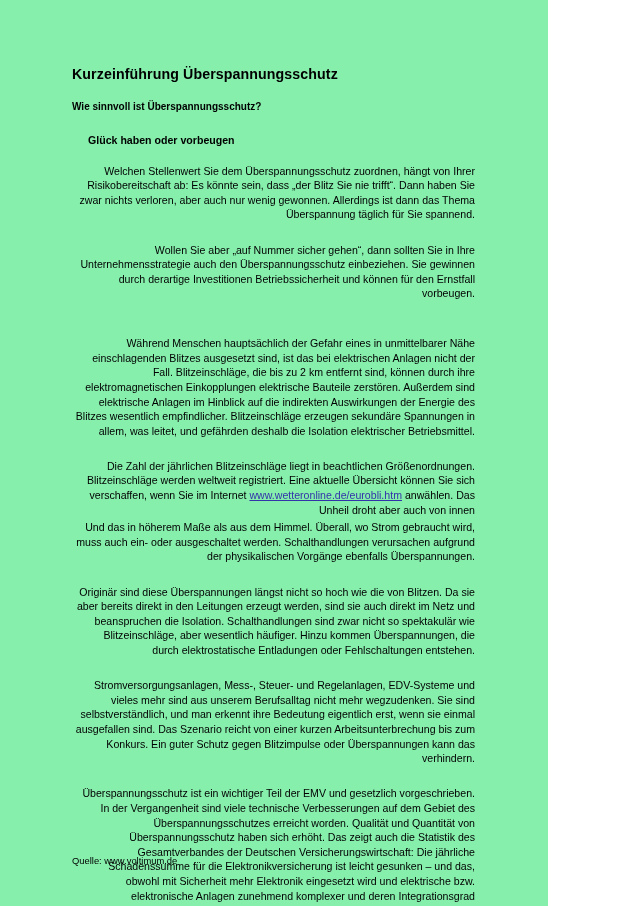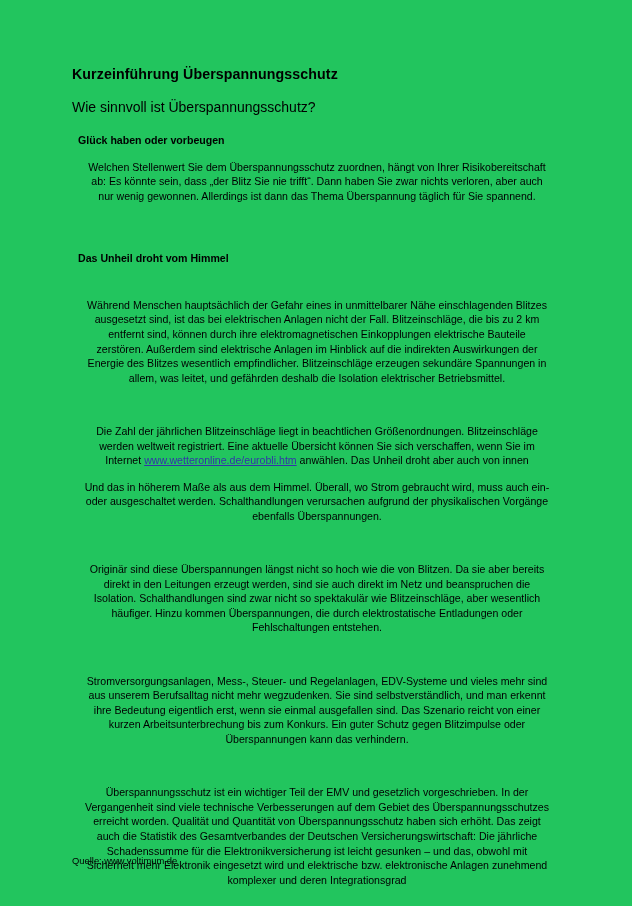--- a/index.html
+++ b/index.html
@@ -9,51 +9,51 @@
   }
   body {
     width: 640px;
     height: 906px;
     font-family: "Liberation Sans", sans-serif;
     color: #000000;
     -webkit-font-smoothing: antialiased;
   }
   .page {
     position: relative;
-    width: 632px;
+    width: 548px;
     height: 906px;
-    background: #22c55e;
+    background: #86efac;
     box-sizing: border-box;
     padding: 66px 70px 12px 72px;
   }
   .doc-title {
     font-size: 14.2px;
     font-weight: bold;
     line-height: 17px;
     letter-spacing: 0.1px;
     margin: 0 0 17px 0;
   }
   .lede {
-    font-size: 14px;
-    font-weight: normal;
+    font-size: 10px;
+    font-weight: bold;
     line-height: 14px;
     margin: 6px 0 19px 0;
   }
   .sec-heading {
     font-size: 10.6px;
     font-weight: bold;
     line-height: 14.6px;
-    margin: 6px;
+    margin: 16px;
   }
   p.body {
     font-size: 10.6px;
     font-weight: normal;
     line-height: 14.6px;
-    margin: 12px;
-    text-align: center;
+    margin: 3px;
+    text-align: right;
   }
   .gap {
     height: 14.6px;
   }
   .inline-link {
     color: #3333aa;
     text-decoration: underline;
   }
   .inline-bold {
     font-weight: normal;
@@ -75,24 +75,24 @@
 
   <h1 class="doc-title">Kurzeinführung Überspannungsschutz</h1>
 
   <div class="lede">Wie sinnvoll ist Überspannungsschutz?</div>
 
   <h2 class="sec-heading">Glück haben oder vorbeugen</h2>
   <p class="body">Welchen Stellenwert Sie dem Überspannungsschutz zuordnen, hängt von Ihrer Risikobereitschaft ab: Es könnte sein, dass „der Blitz Sie nie trifft“. Dann haben Sie zwar nichts verloren, aber auch nur wenig gewonnen. Allerdings ist dann das Thema Überspannung täglich für Sie spannend.</p>
 
   <div class="gap"></div>
 
+  <p class="body">Wollen Sie aber „auf Nummer sicher gehen“, dann sollten Sie in Ihre Unternehmensstrategie auch den Überspannungsschutz einbeziehen. Sie gewinnen durch derartige Investitionen Betriebssicherheit und können für den Ernstfall vorbeugen.</p>
 
   <div class="gap"></div>
 
-  <h2 class="sec-heading">Das Unheil droht vom Himmel</h2>
 
   <div class="gap"></div>
 
   <p class="body">Während Menschen hauptsächlich der Gefahr eines in unmittelbarer Nähe einschlagenden Blitzes ausgesetzt sind, ist das bei elektrischen Anlagen nicht der Fall. Blitzeinschläge, die bis zu 2 km entfernt sind, können durch ihre elektromagnetischen Einkopplungen elektrische Bauteile zerstören. Außerdem sind elektrische Anlagen im Hinblick auf die indirekten Auswirkungen der Energie des Blitzes wesentlich empfindlicher. Blitzeinschläge erzeugen sekundäre Spannungen in allem, was leitet, und gefährden deshalb die Isolation elektrischer Betriebsmittel.</p>
 
   <div class="gap"></div>
 
   <p class="body"><span>Die Zahl der jährlichen Blitzeinschläge liegt in beachtlichen Größenordnungen. Blitzeinschläge werden weltweit registriert. Eine aktuelle Übersicht können Sie sich verschaffen, wenn Sie im Internet </span><a class="inline-link" href="#" style="color: rgb(51, 51, 170);">www.wetteronline.de/eurobli.htm</a><span> anwählen. </span><span class="inline-bold">Das Unheil droht aber auch von innen</span></p>
 
   <p class="body">Und das in höherem Maße als aus dem Himmel. Überall, wo Strom gebraucht wird, muss auch ein- oder ausgeschaltet werden. Schalthandlungen verursachen aufgrund der physikalischen Vorgänge ebenfalls Überspannungen.</p>

